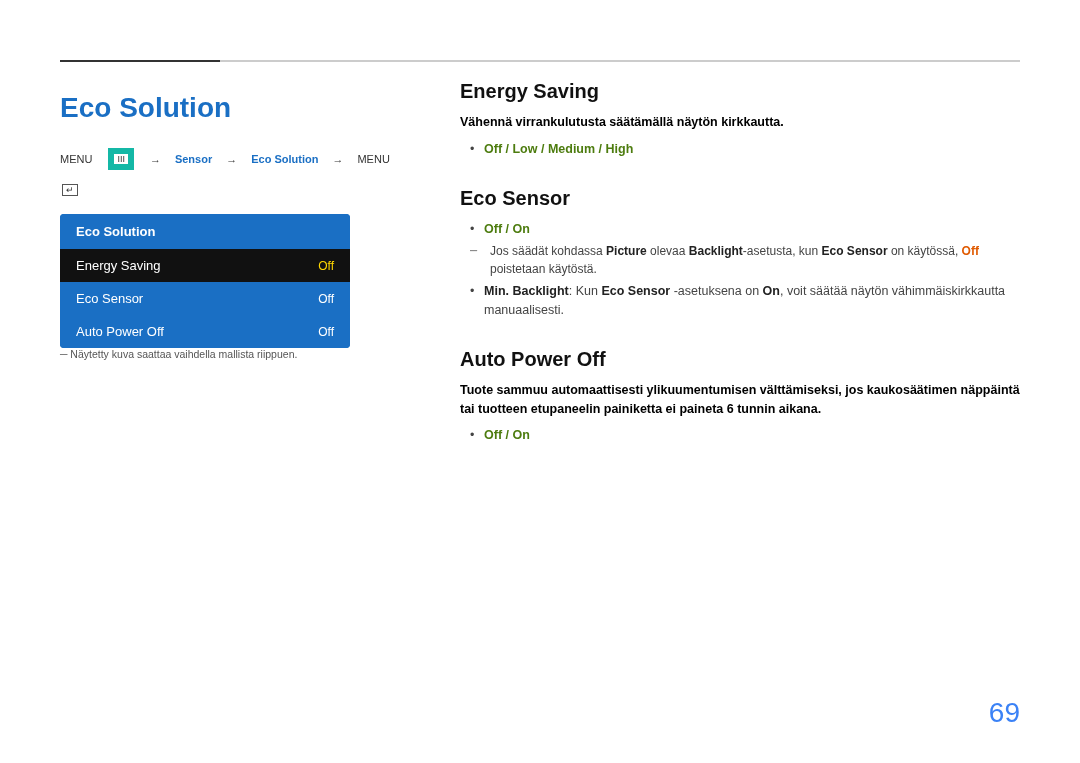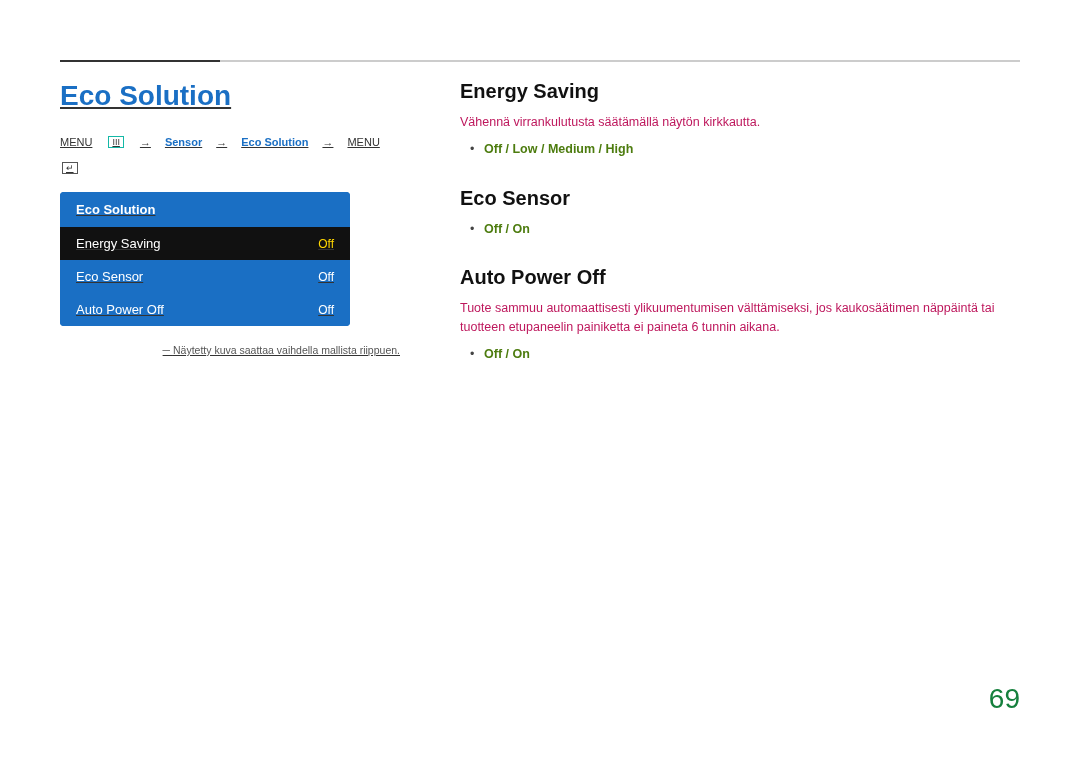--- a/index.html
+++ b/index.html
@@ -28,24 +28,23 @@
       position: absolute;
       top: 60px;
       left: 60px;
       width: 160px;
       height: 2px;
       background: #333;
     }
 
     .left-panel {
       position: absolute;
-      top: 80px;
+      top: 92px;
       left: 60px;
       width: 340px;
-      text-decoration: underline;
     }
 
     .page-title {
       font-size: 28px;
       font-weight: bold;
       color: #1a6fc4;
       margin-bottom: 24px;
     }
 
     .menu-path {
@@ -53,21 +52,21 @@
       color: #333;
       margin-bottom: 18px;
       display: flex;
       align-items: center;
       gap: 14px;
       flex-wrap: wrap;
     }
 
     .menu-path .menu-icon {
       display: inline-block;
-      border: 1px solid #14b8a6;
+      border: 6px solid #14b8a6;
       padding: 0 3px;
       font-size: 9px;
       margin: 0 2px;
       vertical-align: middle;
     }
 
     .menu-path .highlight {
       color: #1a6fc4;
       font-weight: bold;
     }
@@ -114,24 +113,22 @@
     .menu-item .item-value {
       color: #fff;
       font-size: 12px;
     }
 
     .menu-item.active .item-value {
       color: #ffd700;
     }
 
     .footnote {
-      margin-top: 18px;
       font-size: 10.5px;
       color: #555;
-      text-align: right;
     }
 
     .footnote::before {
       content: '─ ';
     }
 
     .right-panel {
       position: absolute;
       top: 80px;
       left: 460px;
@@ -144,23 +141,24 @@
 
     .section-title {
       font-size: 20px;
       font-weight: bold;
       color: #111;
       margin-bottom: 10px;
     }
 
     .section-desc {
       font-size: 12.5px;
-      color: #be185d;
+      color: #000000;
       margin-bottom: 8px;
       line-height: 1.5;
+      font-weight: bold;
     }
 
     .bullet-list {
       list-style: none;
       padding-left: 10px;
     }
 
     .bullet-list li {
       font-size: 12.5px;
       color: #444;
@@ -199,24 +197,24 @@
       font-weight: bold;
     }
 
     .text-bold {
       font-weight: bold;
       color: #222;
     }
 
     .page-number {
       position: absolute;
-      bottom: 48px;
+      bottom: 34px;
       right: 60px;
       font-size: 28px;
-      color: #15803d;
+      color: #3b82f6;
       font-weight: 300;
     }
   </style>
 </head>
 <body>
 
 <div class="top-line"></div>
 <div class="left-accent-line"></div>
 
 <div class="left-panel">
@@ -266,20 +264,26 @@
       </li>
     </ul>
   </div>
 
   <div class="section">
     <h2 class="section-title">Eco Sensor</h2>
     <ul class="bullet-list">
       <li>
         <span class="highlight-blue">Off / On</span>
       </li>
+      <li class="dash-item">
+        Jos säädät kohdassa <span class="text-bold">Picture</span> olevaa <span class="text-bold">Backlight</span>-asetusta, kun <span class="text-bold">Eco Sensor</span> on käytössä, <span class="highlight-orange">Off</span> poistetaan käytöstä.
+      </li>
+      <li>
+        <span class="text-bold">Min. Backlight</span>: Kun <span class="text-bold">Eco Sensor</span> -asetuksena on <span class="text-bold">On</span>, voit säätää näytön vähimmäiskirkkautta manuaalisesti.
+      </li>
     </ul>
   </div>
 
   <div class="section">
     <h2 class="section-title">Auto Power Off</h2>
     <p class="section-desc">Tuote sammuu automaattisesti ylikuumentumisen välttämiseksi, jos kaukosäätimen näppäintä tai tuotteen etupaneelin painiketta ei paineta 6 tunnin aikana.</p>
     <ul class="bullet-list">
       <li>
         <span class="highlight-blue">Off / On</span>
       </li>

